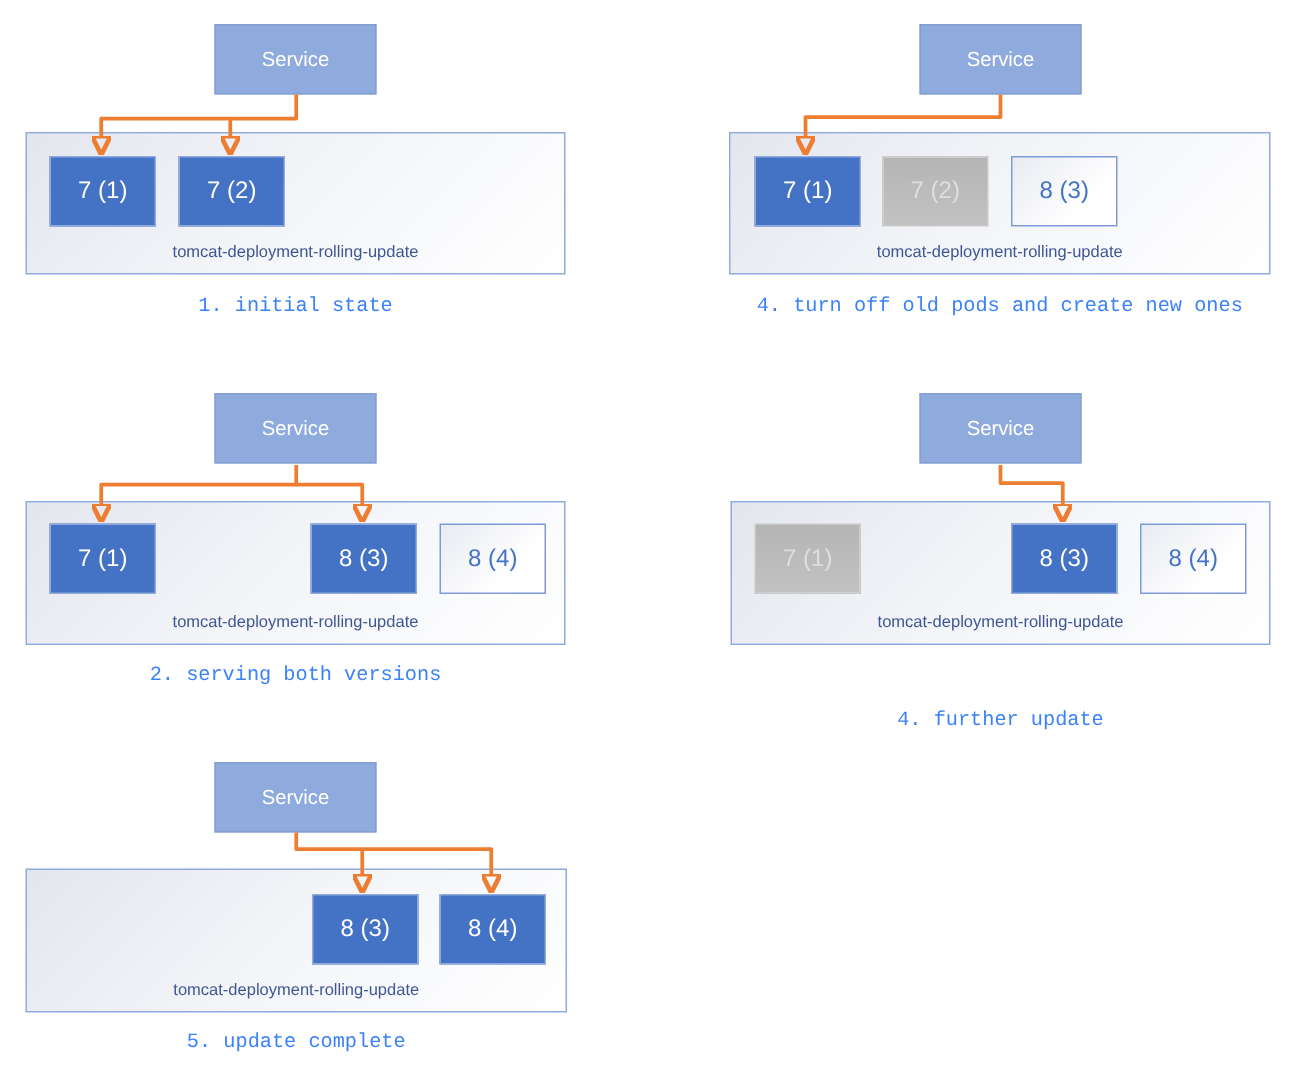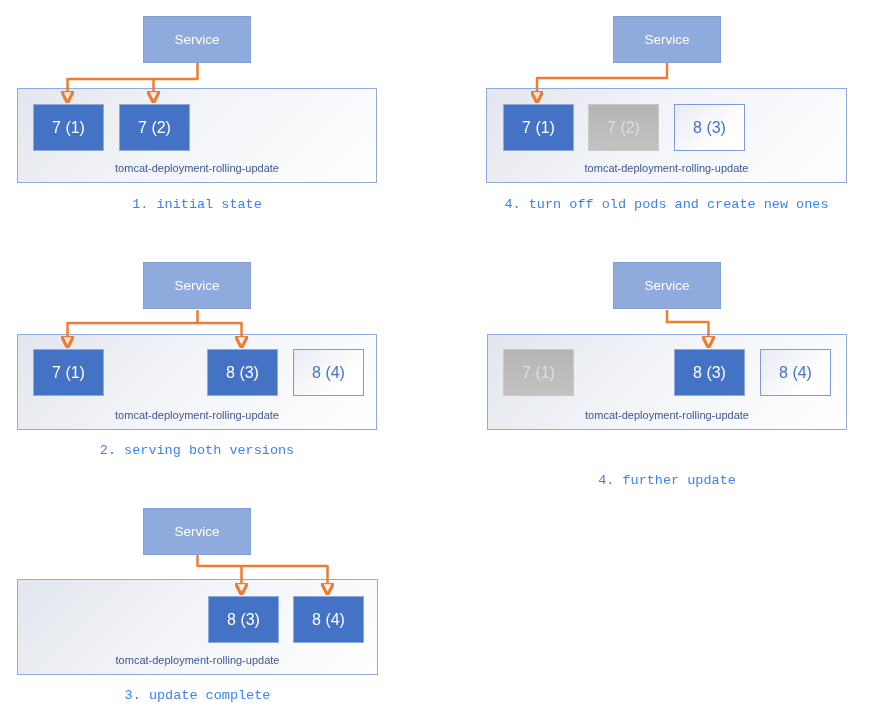--- a/index.html
+++ b/index.html
@@ -168,21 +168,21 @@
     </div>
     <div class="container-box" style="left:17px; top:579px; width:361px; height:96px;">
       <div class="pod active" style="left:190px; top:16px;">
         <span>8 (3)</span>
       </div>
       <div class="pod active" style="left:275px; top:16px;">
         <span>8 (4)</span>
       </div>
       <div class="container-label">tomcat-deployment-rolling-update</div>
     </div>
-    <div class="caption" style="left:17px; top:688px; width:361px;">3. update complete</div>
+    <div class="caption" style="left:17px; top:688px; width:361px;">5. update complete</div>
   </div>
 
   <svg class="arrow-overlay" width="870" height="718" viewBox="0 0 870 718">
     <defs>
       <marker id="ah" viewBox="0 0 10 10" refX="1" refY="5" markerWidth="5" markerHeight="5" orient="auto" markerUnits="strokeWidth">
         <path d="M0 0 L10 5 L0 10 z" fill="#ED7D31" stroke="none"></path>
       </marker>
     </defs>
 
     <path d="M197.5 63 V79 H67.5 V92" marker-end="url(#ah)"></path>

